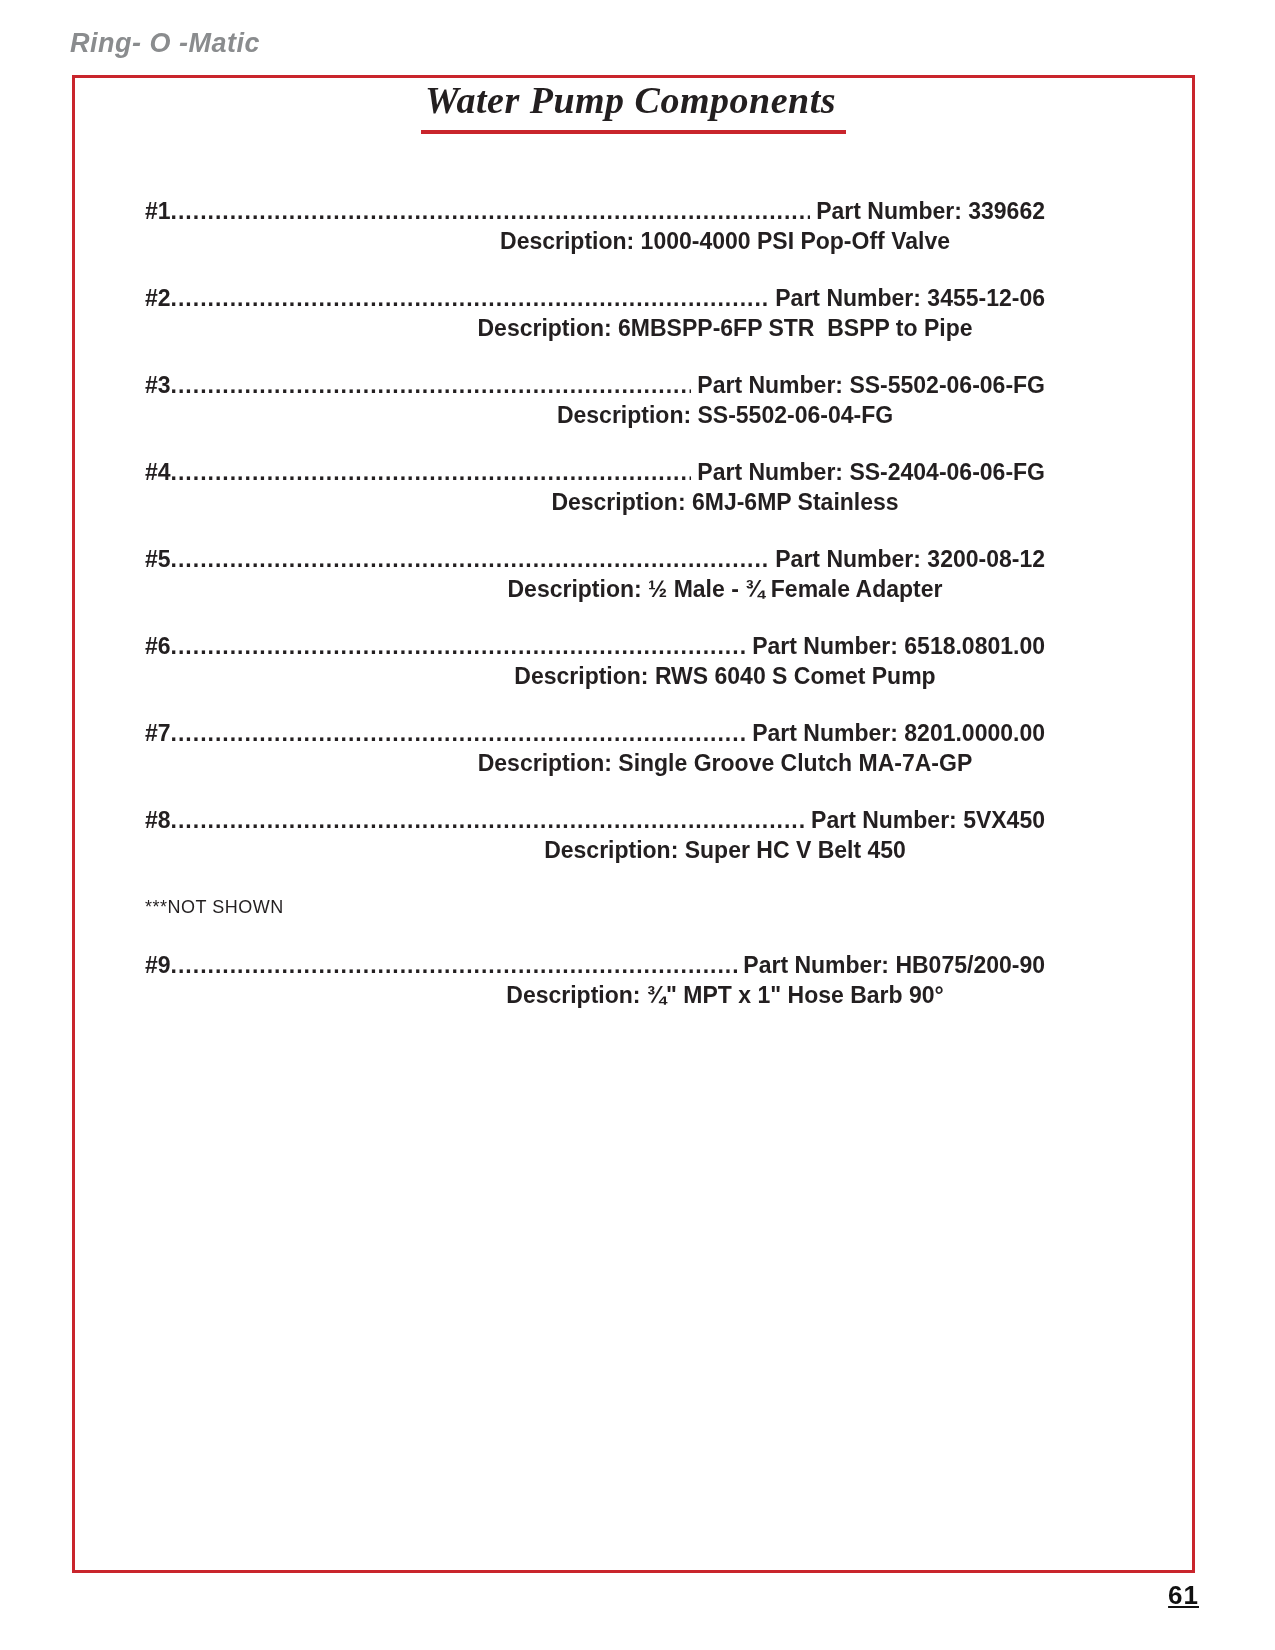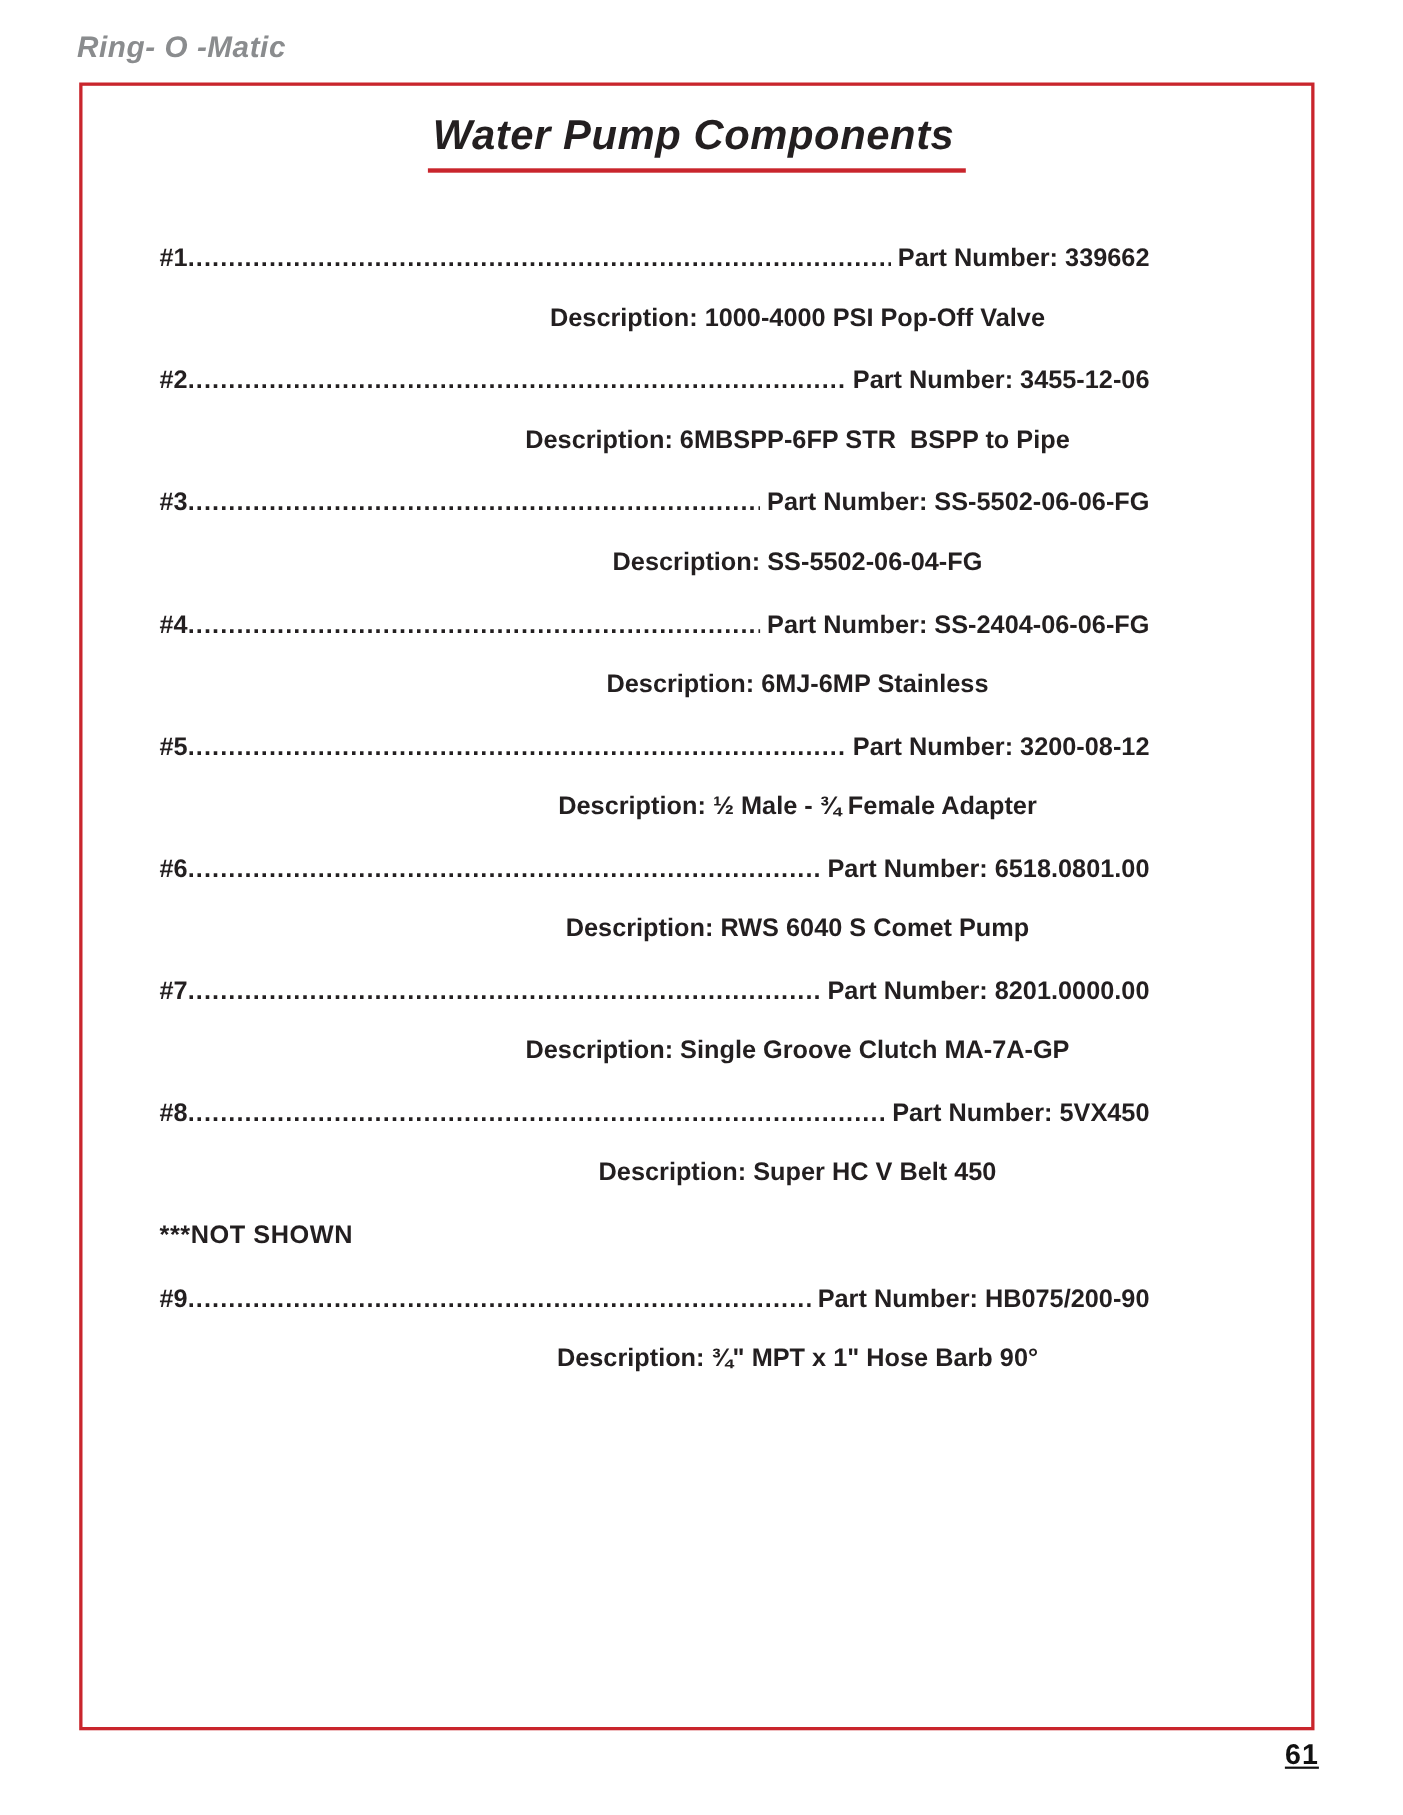--- a/index.html
+++ b/index.html
@@ -19,21 +19,21 @@
     position:absolute;left:70px;top:28px;
     font-size:27px;font-weight:bold;font-style:italic;
     color:var(--gray);letter-spacing:.5px;
   }
   .frame{
     position:absolute;left:72px;top:75px;
     width:1117px;height:1492px;
     border:3px solid var(--red);
     box-sizing:content-box;
   }
-  .title-row{text-align:center;margin-top:24px;}
+  .title-row{text-align:center;margin-top:0;font-family:Liberation Serif, serif;}
   .page-title{
     display:inline-block;
     font-size:38px;font-weight:bold;font-style:italic;
     letter-spacing:.5px;
     color:var(--ink);
     border-bottom:4px solid var(--red);
     padding:0 10px 8px 4px;
   }
   .items{margin-top:62px;padding-left:70px;}
   .item{
@@ -46,24 +46,24 @@
   }
   .item-num{flex:0 0 auto;}
   .leader{
     flex:1 1 auto;overflow:hidden;
     white-space:nowrap;letter-spacing:1px;
     margin-right:6px;
   }
   .part-num{flex:0 0 auto;}
   .desc{
     margin-left:260px;width:640px;
-    text-align:center;white-space:pre-wrap;margin-top:24px;
+    text-align:center;white-space:pre-wrap;
   }
   .not-shown{
-    font-size:23px;font-weight:bold;line-height:30px;
+    font-size:18px;font-weight:normal;line-height:30px;
     margin:15px 0 28px 0;letter-spacing:.5px;
   }
   .page-num{
     position:absolute;top:1580px;right:76px;
     font-size:26px;font-weight:bold;color:#111;
     letter-spacing:1px;
     text-decoration:underline;
   }
 </style>
 </head>

